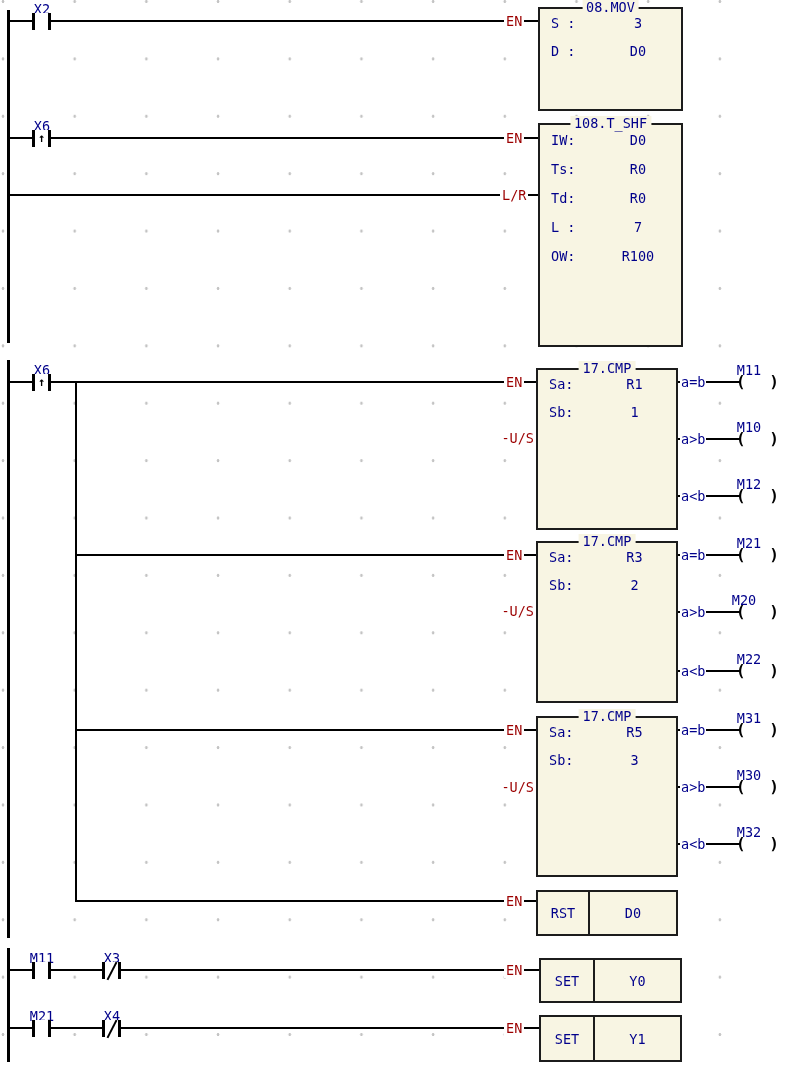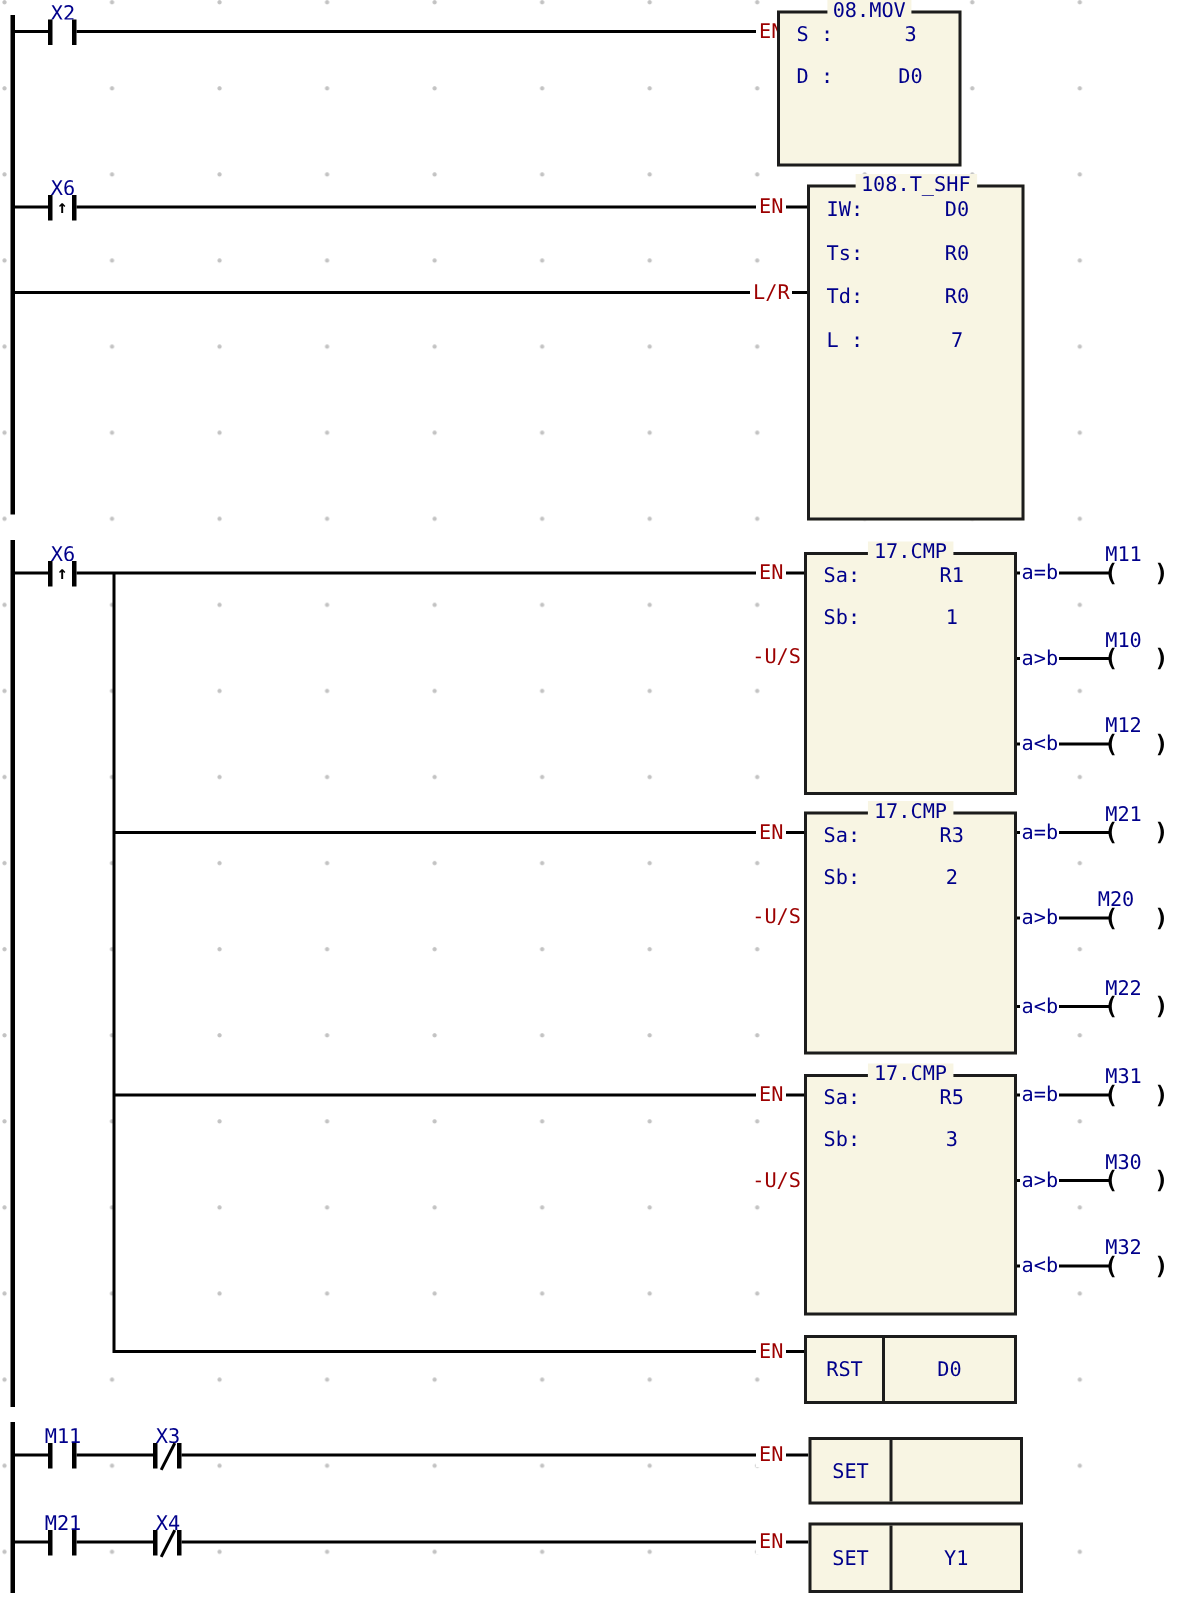--- a/index.html
+++ b/index.html
@@ -48,21 +48,21 @@
   <div class="rail" style="top:948px;height:114px"></div>
 
   <div class="hline" style="left:8px;top:20px;width:530px"></div>
   <div class="clabel" style="left:22px;top:2px">X2</div>
   <div class="contact" style="left:32px;top:13px">
     <span class="bar"></span>
     <span class="bar"></span>
   </div>
   <div class="mlabel" style="left:504px;top:13px">EN</div>
 
-  <div class="fb" style="left:518px;top:7px;width:123px;height:104px">
+  <div class="fb" style="left:538px;top:7px;width:145px;height:104px">
     <div class="ti">08.MOV</div>
     <div class="rw" style="height:28px">
       <span class="lb">S :</span>
       <span class="vl">3</span>
     </div>
     <div class="rw" style="height:28px">
       <span class="lb">D :</span>
       <span class="vl">D0</span>
     </div>
   </div>
@@ -89,20 +89,24 @@
       <span class="lb">Ts:</span>
       <span class="vl">R0</span>
     </div>
     <div class="rw" style="height:29px">
       <span class="lb">Td:</span>
       <span class="vl">R0</span>
     </div>
     <div class="rw" style="height:29px">
       <span class="lb">L :</span>
       <span class="vl">7</span>
+    </div>
+    <div class="rw" style="height:29px">
+      <span class="lb">OW:</span>
+      <span class="vl">R100</span>
     </div>
   </div>
 
   <div class="hline" style="left:8px;top:381px;width:528px"></div>
   <div class="clabel" style="left:22px;top:363px">X6</div>
   <div class="contact" style="left:32px;top:374px">
     <span class="bar"></span>
     <span class="sym">↑</span>
     <span class="bar"></span>
   </div>
@@ -215,20 +219,21 @@
   <div class="clabel" style="left:92px;top:951px">X3</div>
   <div class="contact" style="left:102px;top:962px">
     <span class="bar"></span>
     <span class="slash"></span>
     <span class="bar"></span>
   </div>
   <div class="mlabel" style="left:504px;top:962px">EN</div>
   <div class="fb" style="left:539px;top:958px;width:143px;height:45px">
     <div class="opcell">
       <div class="c1" style="width:52px">SET</div>
+      <div class="c2">Y0</div>
     </div>
   </div>
 
   <div class="hline" style="left:8px;top:1027px;width:531px"></div>
   <div class="clabel" style="left:22px;top:1009px">M21</div>
   <div class="contact" style="left:32px;top:1020px">
     <span class="bar"></span>
     <span class="bar"></span>
   </div>
   <div class="clabel" style="left:92px;top:1009px">X4</div>

